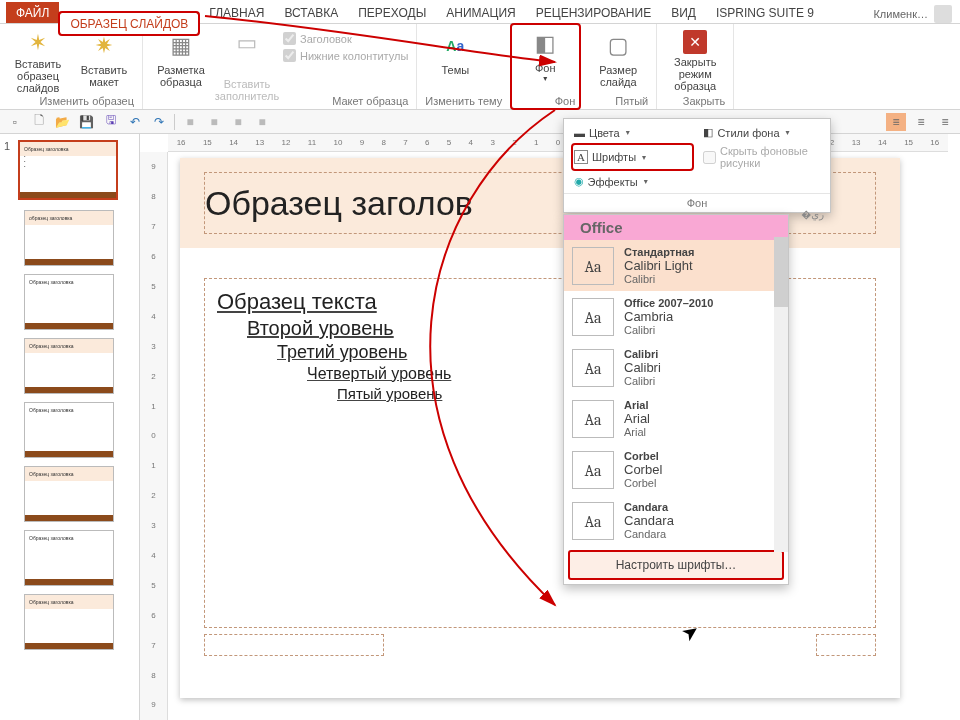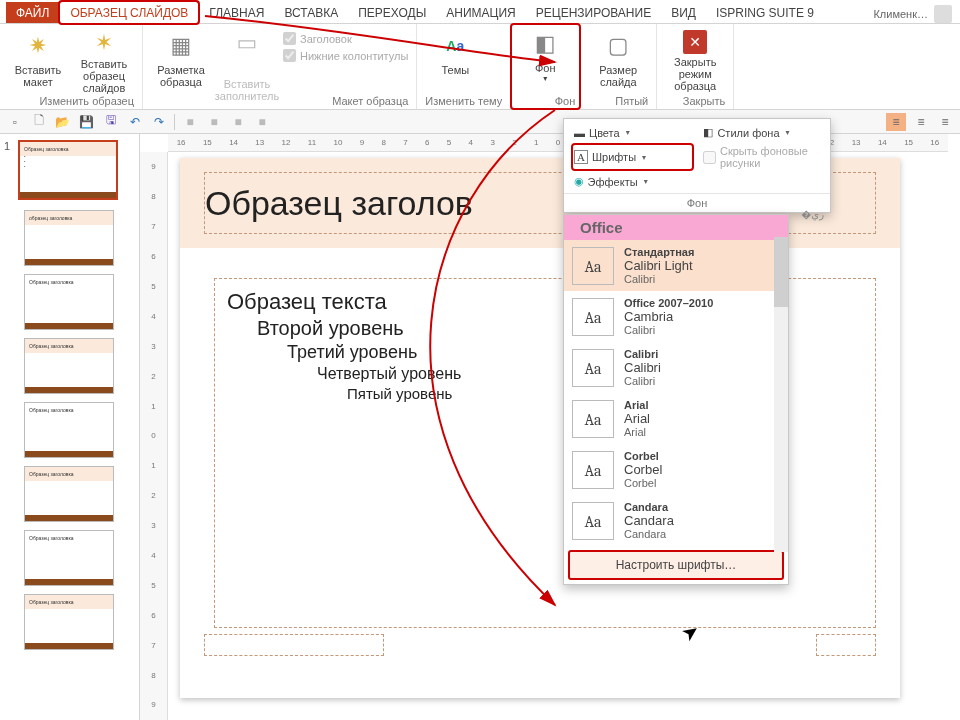--- a/index.html
+++ b/index.html
@@ -2,21 +2,21 @@
 <html><head>
 <meta charset="utf-8">
 <style>
 * { margin: 0; padding: 0; box-sizing: border-box; font-family: "Segoe UI", Tahoma, sans-serif; }
 body { width: 960px; height: 720px; background: #fff; position: relative; overflow: hidden; font-size: 12px; color: #444; }
 
 
 .tabstrip { height: 24px; display: flex; align-items: flex-end; background: #fff; border-bottom: 1px solid #d4d4d4; padding-left: 6px; }
 .tab { padding: 4px 10px 3px; font-size: 12px; color: #444; cursor: pointer; white-space: nowrap; }
 .tab.file { background: #c43e1c; color: #fff; }
-.tab.active { border: 1px solid #c43e1c; border-bottom: 1px solid #fff; color: #c43e1c; position: relative; top: 1px; background: #fff; }
+.tab.active { border: 1px solid #c43e1c; border-bottom: 1px solid #fff; color: #c43e1c; position: relative; top: 12px; background: #fff; }
 .user-area { margin-left: auto; display: flex; align-items: center; gap: 6px; padding-right: 8px; font-size: 11px; color: #666; }
 .avatar { width: 18px; height: 18px; background: #ddd; border-radius: 2px; }
 
 
 .ribbon { height: 86px; background: #fff; border-bottom: 1px solid #d4d4d4; display: flex; }
 .group { border-right: 1px solid #e5e5e5; padding: 4px 8px 2px; display: flex; flex-direction: column; }
 .group-body { flex: 1; display: flex; align-items: flex-start; gap: 6px; }
 .group-label { text-align: right; font-size: 11px; color: #777; padding-top: 2px; }
 .big-btn { display: flex; flex-direction: column; align-items: center; justify-content: flex-start; width: 60px; height: 64px; padding-top: 2px; cursor: pointer; }
 .big-btn.disabled { color: #bbb; gap: 20px; }
@@ -49,21 +49,21 @@
 
 .editor { flex: 1; position: relative; background: #fff; }
 .h-ruler { position: absolute; top: 0; left: 28px; right: 12px; height: 18px; background: #f7f7f7; border-bottom: 1px solid #ddd; font-size: 8px; color: #777; display: flex; align-items: center; justify-content: space-around; }
 .v-ruler { position: absolute; top: 18px; left: 0; width: 28px; bottom: 0; background: #f7f7f7; border-right: 1px solid #ddd; font-size: 8px; color: #777; display: flex; flex-direction: column; align-items: center; justify-content: space-around; }
 
 .slide { position: absolute; top: 24px; left: 40px; width: 720px; height: 540px; background: #fff; box-shadow: 0 2px 6px rgba(0,0,0,0.25); }
 .slide-head { position: absolute; top: 0; left: 0; right: 0; height: 90px; background: #fbeadb; }
 .ph { position: absolute; border: 1px dashed #c2977a; }
 .ph-title { top: 14px; left: 24px; right: 24px; height: 62px; display: flex; align-items: center; }
 .ph-title span { font-size: 34px; color: #222; font-family: "Calibri Light", "Segoe UI", sans-serif; }
-.ph-body { top: 120px; left: 34px; right: 24px; height: 350px; padding: 8px 12px; }
+.ph-body { top: 120px; left: 24px; right: 24px; height: 350px; padding: 8px 12px; text-decoration: underline; }
 .ph-body .lv1 { font-size: 22px; color: #222; margin: 2px 0; }
 .ph-body .lv2 { font-size: 20px; color: #222; margin: 2px 0 2px 30px; }
 .ph-body .lv3 { font-size: 18px; color: #222; margin: 2px 0 2px 60px; }
 .ph-body .lv4 { font-size: 16px; color: #222; margin: 2px 0 2px 90px; }
 .ph-body .lv5 { font-size: 15px; color: #222; margin: 2px 0 2px 120px; }
 .ph-date { bottom: 42px; left: 24px; width: 180px; height: 22px; }
 .ph-num  { bottom: 42px; right: 24px; width: 60px; height: 22px; }
 .slide-strip { position: absolute; left: 24px; right: 24px; bottom: 10px; height: 26px; background: #8b4a1b; color: #caa98e; font-size: 11px; display: flex; align-items: center; padding: 0 10px; }
 .slide-strip .pgbox { margin-left: auto; width: 26px; height: 18px; background: #fff; }
 
@@ -120,26 +120,26 @@
   <div class="user-area">
     <span>Клименк…</span>
     <span class="avatar"></span>
   </div>
 </div>
 
 <div class="ribbon">
   <div class="group">
     <div class="group-body">
       <div class="big-btn">
+        <span class="ico ico-sun"></span>
+        <span class="lbl">Вставить образец слайдов</span>
+      </div>
+      <div class="big-btn">
         <span class="ico ico-sun2"></span>
         <span class="lbl">Вставить макет</span>
-      </div>
-      <div class="big-btn">
-        <span class="ico ico-sun"></span>
-        <span class="lbl">Вставить образец слайдов</span>
       </div>
     </div>
     <div class="group-label">Изменить образец</div>
   </div>
 
   <div class="group">
     <div class="group-body">
       <div class="big-btn">
         <span class="ico ico-layout"></span>
         <span class="lbl">Разметка образца</span>

